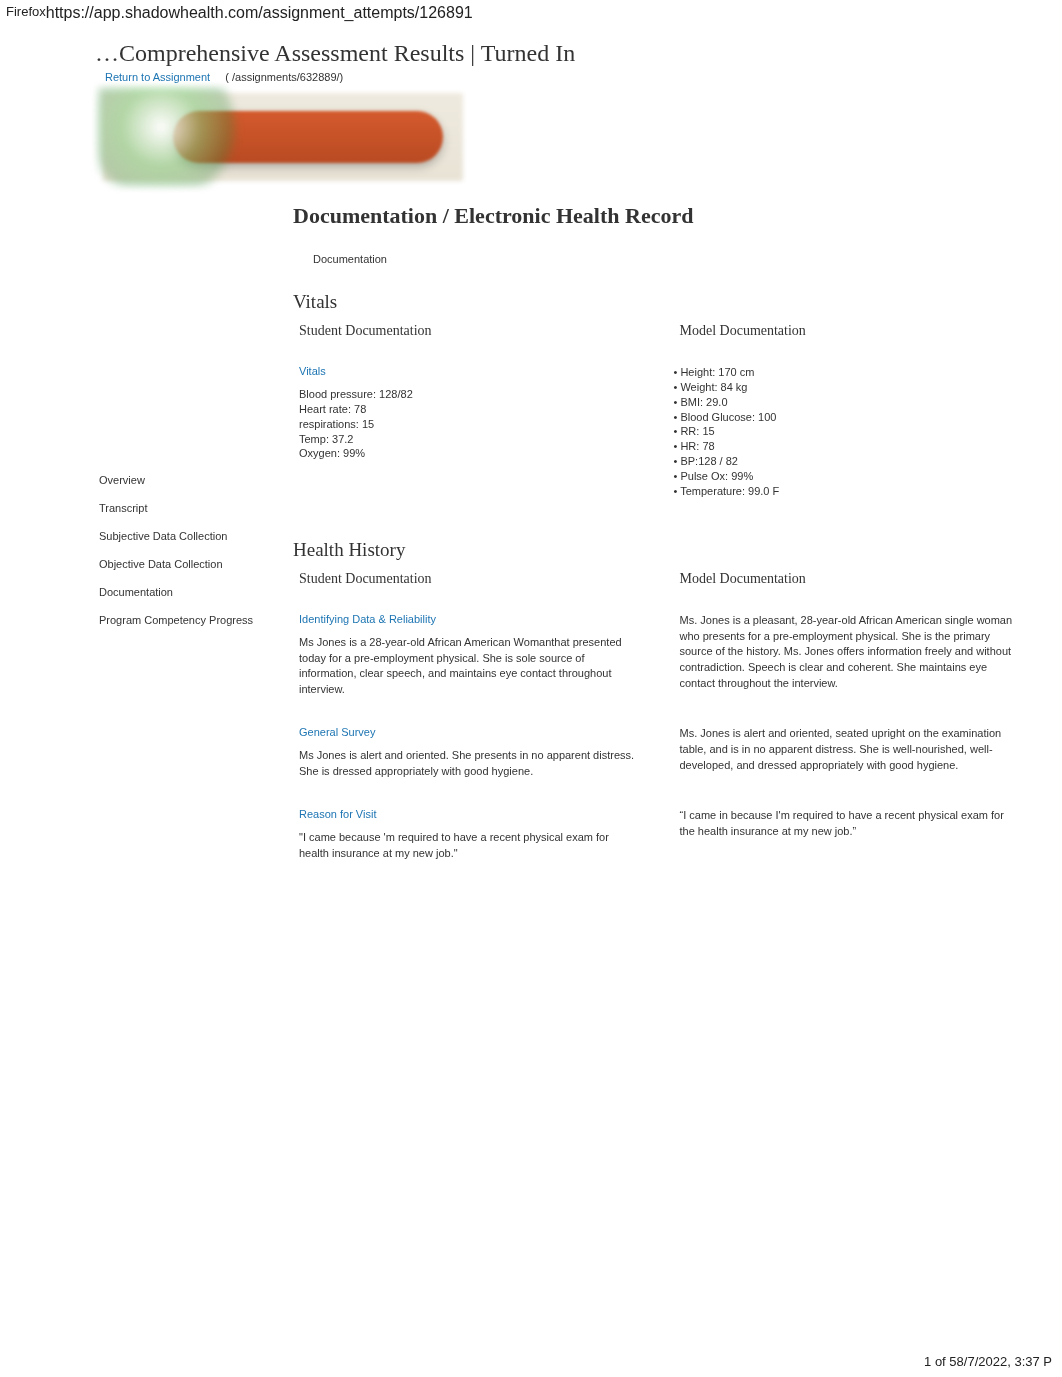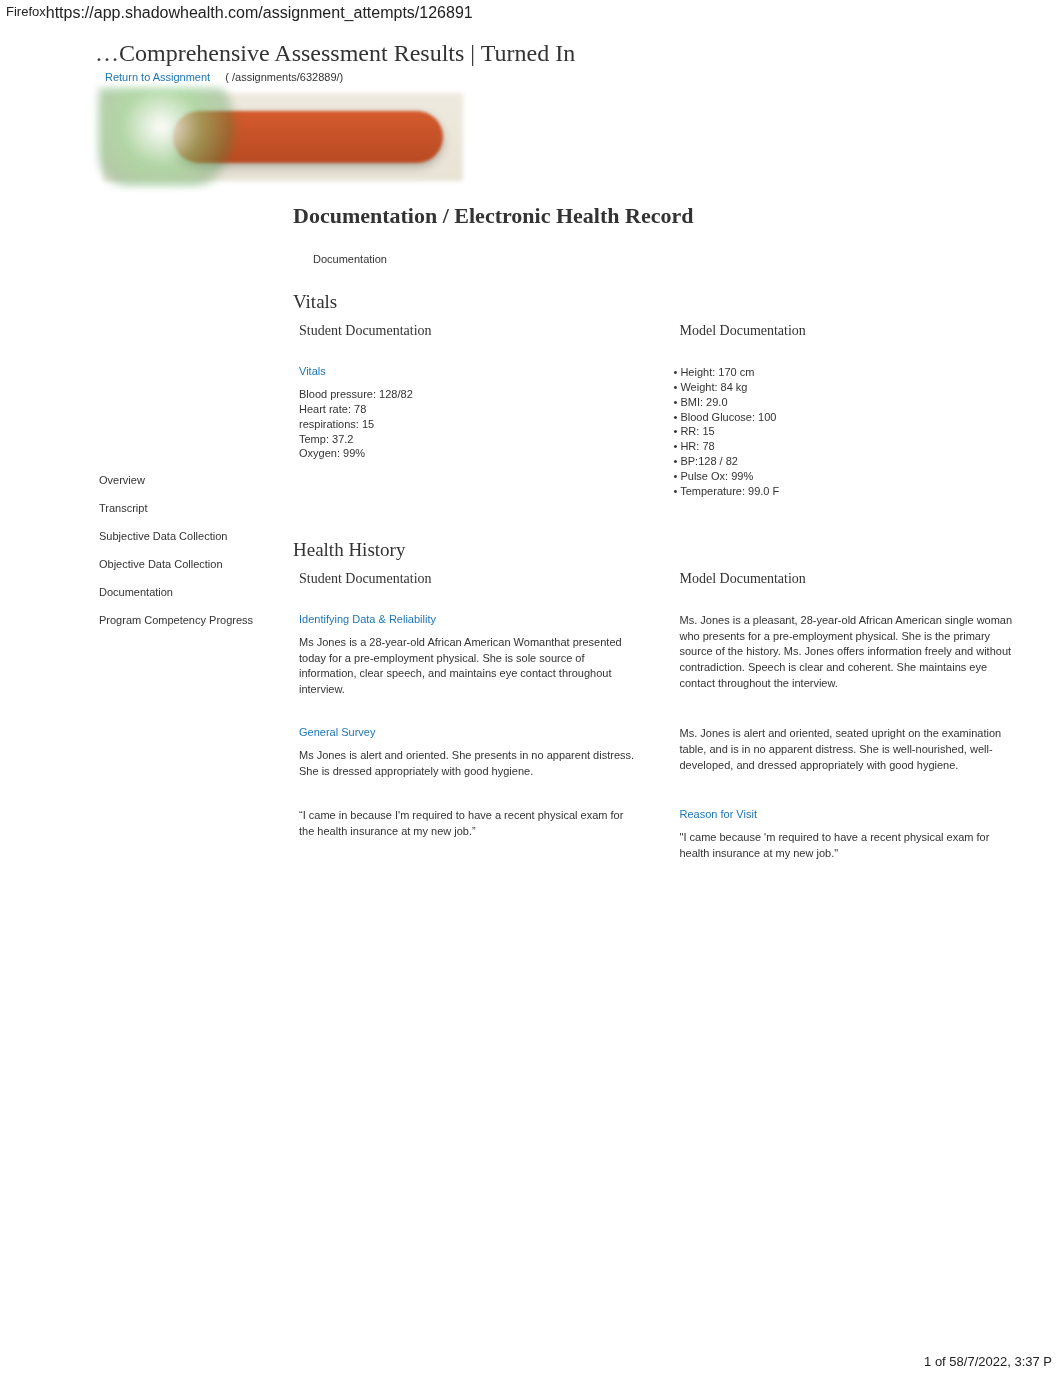--- a/index.html
+++ b/index.html
@@ -160,25 +160,25 @@
           <div class="blue-head">General Survey</div>
           <div class="body-text">Ms Jones is alert and oriented. She presents in no apparent distress. She is dressed appropriately with good hygiene.</div>
         </div>
         <div class="col">
           <div class="body-text">Ms. Jones is alert and oriented, seated upright on the examination table, and is in no apparent distress. She is well-nourished, well-developed, and dressed appropriately with good hygiene.</div>
         </div>
       </div>
 
       <div class="two-col block">
         <div class="col">
-          <div class="body-text">“I came in because I'm required to have a recent physical exam for the health insurance at my new job.”</div>
+          <div class="blue-head">Reason for Visit</div>
+          <div class="body-text">"I came because 'm required to have a recent physical exam for health insurance at my new job."</div>
         </div>
         <div class="col">
-          <div class="blue-head">Reason for Visit</div>
-          <div class="body-text">"I came because 'm required to have a recent physical exam for health insurance at my new job."</div>
+          <div class="body-text">“I came in because I'm required to have a recent physical exam for the health insurance at my new job.”</div>
         </div>
       </div>
 
     </div>
   </div>
 </div>
 
 <div class="footer">
   <div>1 of 5</div>
   <div>8/7/2022, 3:37 P</div>

